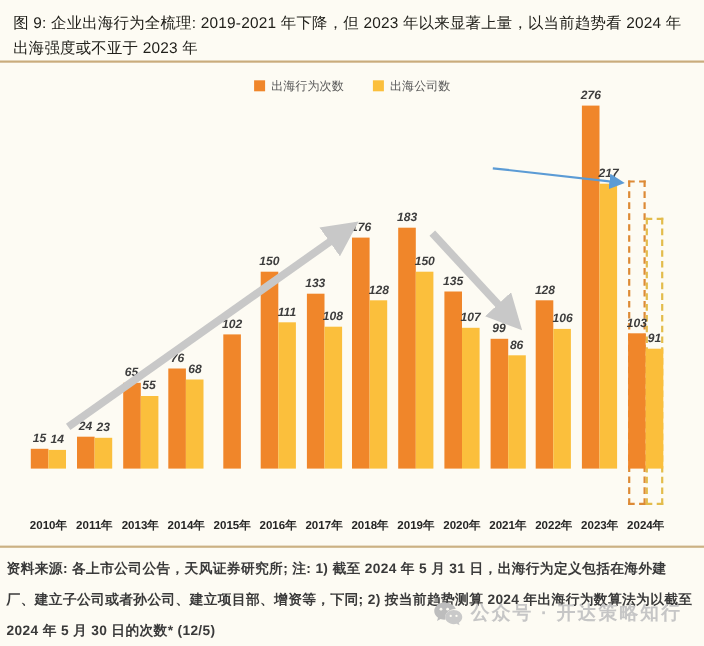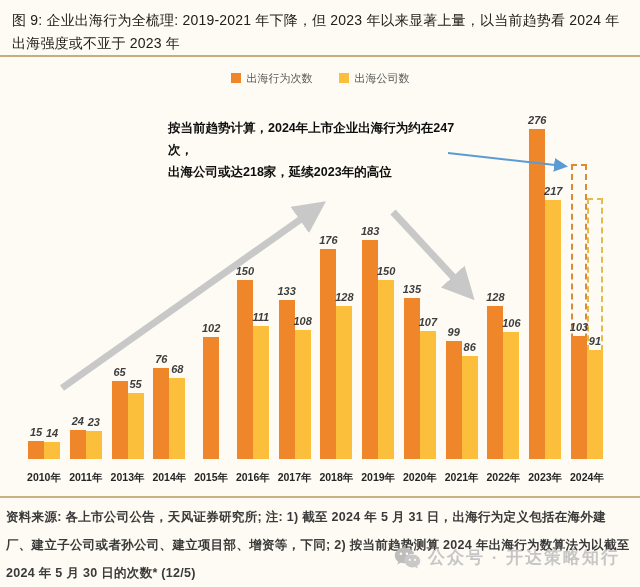--- a/index.html
+++ b/index.html
@@ -21,21 +21,21 @@
   .plot { position:absolute; left:28px; top:0; bottom:0; width:575px;
           display:flex; justify-content:space-between; align-items:flex-end; }
   .group { position:relative; width:32px; display:flex; flex-direction:column;
            align-items:center; }
   .bars { display:flex; align-items:flex-end; position:relative; z-index:2;font-style:italic; }
   .bar-col { display:flex; flex-direction:column; align-items:center; width:16px; }
   .bar-val { font-size:11px; font-weight:bold; color:#3d3d3d; line-height:13px;
              white-space:nowrap; margin-bottom:2px; }
   .bar { width:16px; }
   .x-label { height:20px; padding-top:12px; font-size:10.5px; font-weight:bold;
-             color:#262626; white-space:nowrap; }
+             color:#262626; white-space:nowrap;margin-top:33px; }
   .dash-box { position:absolute; bottom:20px; width:16px; z-index:1;
               border-width:2px; border-style:dashed; background:transparent; }
 
   .annotation { position:absolute; left:168px; top:26px; width:310px; z-index:4;
                 font-size:12.5px; font-weight:bold; color:#0e0e0e; line-height:22px; }
   .arrows { position:absolute; left:0; top:0; width:640px; height:388px;
             pointer-events:none; z-index:3; }
 
   .rule2 { margin-top:17px; border-top:2px solid #CBB183; }
   .source { padding:5px 10px 0 6px; font-size:12.5px; font-weight:600;
@@ -74,24 +74,20 @@
         </marker>
         <marker id="ah-blue" markerWidth="7" markerHeight="7" refX="5" refY="3.5" orient="auto">
           <path d="M0,0 L7,3.5 L0,7 Z" fill="#5B9BD5"></path>
         </marker>
       </defs>
       <line x1="62" y1="297" x2="318" y2="116" stroke="#C8C8C8" stroke-width="7" marker-end="url(#ah-grey)"></line>
       <line x1="393" y1="121" x2="468" y2="202" stroke="#C8C8C8" stroke-width="7" marker-end="url(#ah-grey)"></line>
       <line x1="448" y1="62" x2="564" y2="75" stroke="#5B9BD5" stroke-width="2" marker-end="url(#ah-blue)"></line>
     </svg>
 
-    <div class="annotation">
-      <div>按当前趋势计算，2024年上市企业出海行为约在247次，</div>
-      <div>出海公司或达218家，延续2023年的高位</div>
-    </div>
 
     <div class="plot">
         <div class="group">
           <div class="bars">
             <div class="bar-col">
               <div class="bar-val">15</div>
               <div class="bar" style="height: 18px; background: rgb(240, 134, 42);"></div>
             </div>
             <div class="bar-col">
               <div class="bar-val">14</div>

